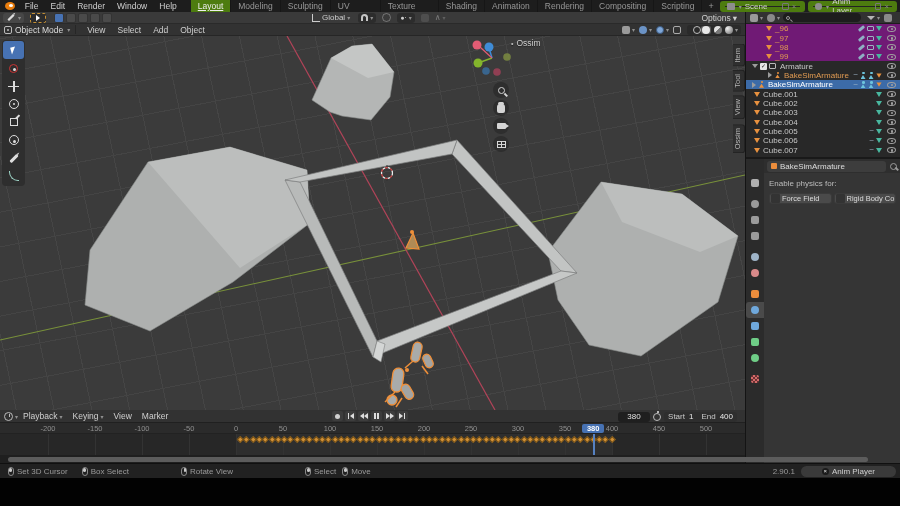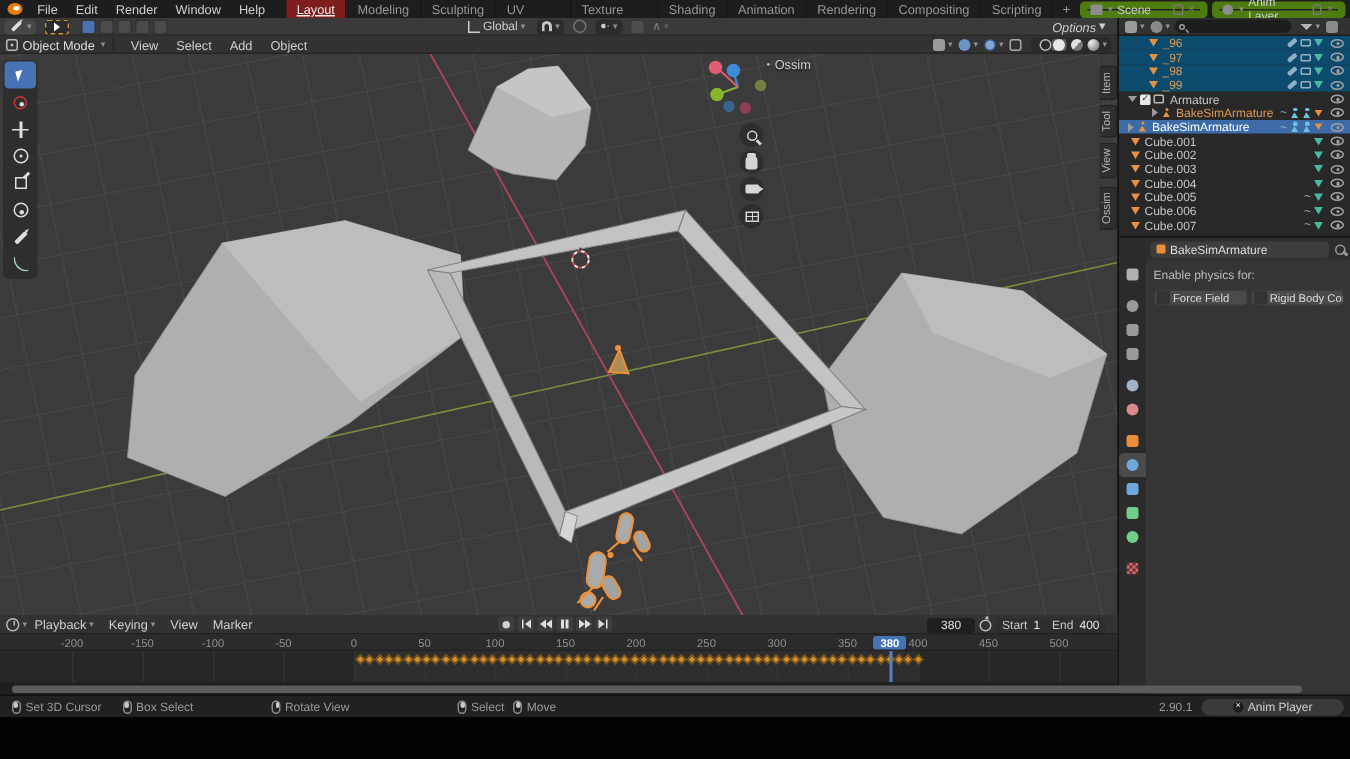--- a/index.html
+++ b/index.html
@@ -6,21 +6,21 @@
   *{box-sizing:border-box;font-family:"Liberation Sans","DejaVu Sans",sans-serif;}
   .app{position:relative;width:900px;height:506px;background:#000;overflow:hidden;font-size:9px;color:#c9c9c9;}
 
   
   .topbar{position:absolute;left:0;top:0;width:900px;height:12px;background:#1d1d1d;display:flex;align-items:center;}
   .blender-logo{width:10px;height:8px;border-radius:50%;background:#e87d0d;margin:0 4px 0 5px;position:relative;}
   .blender-logo::after{content:"";position:absolute;left:4px;top:2px;width:4px;height:3px;border-radius:50%;background:#fff;}
   .menu-item{padding:0 6px;color:#cfcfcf;font-size:8.5px;line-height:12px;cursor:default;}
   .ws-tabs{display:flex;margin-left:8px;height:12px;}
   .ws-tab{padding:0 7px;font-size:8.5px;line-height:12px;color:#979797;border-right:1px solid #161616;}
-  .ws-tab.active{background:#7f1d1d;color:#eee;text-decoration:underline;}
+  .ws-tab.active{background:#4d7c0f;color:#eee;text-decoration:underline;}
   .ws-plus{padding:0 6px;color:#9a9a9a;line-height:12px;}
   .top-right{margin-left:auto;display:flex;align-items:center;height:12px;}
   .selector{display:flex;align-items:center;background:#232323;border:5px solid #4d7c0f;border-radius:3px;height:11px;margin-right:3px;padding:0 2px;}
   .selector .sel-icon{width:8px;height:7px;background:#8d8d8d;border-radius:1px;margin-right:2px;}
   .selector .sel-label{font-size:8px;color:#d0d0d0;padding:0 3px;min-width:38px;}
   .selector .mini{width:7px;height:7px;color:#8a8a8a;font-size:7px;line-height:7px;text-align:center;margin-left:2px;}
   .chev{color:#8f8f8f;font-size:6px;margin-left:2px;}
 
   
   .row1{position:absolute;left:0;top:12px;width:745px;height:12px;background:#3a3a3a;border-bottom:1px solid #2a2a2a;display:flex;align-items:center;}
@@ -29,21 +29,21 @@
   .tool-active-btn{width:16px;height:10px;margin-left:6px;border:1px dashed #c79134;border-radius:2px;background:#2b2b2b;display:flex;align-items:center;justify-content:center;}
   .cursor-tri{width:0;height:0;border-left:4px solid #fff;border-top:3px solid transparent;border-bottom:3px solid transparent;}
   .mode-sq{width:10px;height:10px;background:#4a4a4a;border:1px solid #333;border-radius:2px;margin-left:2px;}
   .mode-sq.on{background:#4772b3;}
   .r1-mid{display:flex;align-items:center;margin-left:200px;}
   .glyph{color:#cdcdcd;font-size:8px;}
   .axis-ic{width:8px;height:8px;border-left:1px solid #ccc;border-bottom:1px solid #ccc;margin-right:2px;}
   .magnet{width:7px;height:7px;border:2px solid #c5c5c5;border-bottom:none;border-radius:4px 4px 0 0;}
   .dim{opacity:.45;}
   .options-pill{margin-left:auto;margin-right:8px;display:flex;align-items:center;}
-  .options-pill span{font-size:8.5px;color:#cfcfcf;font-style:italic;}
+  .options-pill span{font-size:8.5px;color:#cfcfcf;}
 
   
   .row2{position:absolute;left:0;top:24px;width:745px;height:12px;background:#323232;border-bottom:1px solid #262626;display:flex;align-items:center;}
   .mode-ic{width:8px;height:8px;border:1px solid #bbb;border-radius:2px;margin:0 3px 0 4px;position:relative;}
   .mode-ic::after{content:"";position:absolute;left:2px;top:2px;width:2px;height:2px;background:#bbb;border-radius:50%;}
   .hdr-label{font-size:8.5px;color:#dcdcdc;margin-right:2px;}
   .hdr-menu{font-size:8.5px;color:#cfcfcf;padding:0 6px;}
   .r2-right{margin-left:auto;display:flex;align-items:center;margin-right:4px;}
   .sph{width:8px;height:8px;border-radius:50%;margin-left:3px;}
   .sph.wire{border:1px solid #bdbdbd;background:transparent;}
@@ -101,21 +101,21 @@
   
   .right-col{position:absolute;left:745px;top:12px;width:155px;height:451px;background:#282828;border-left:1px solid #141414;}
   .outliner{position:absolute;left:0;top:0;width:155px;height:143px;background:#282828;overflow:hidden;}
   .outl-header{height:12px;background:#323232;border-bottom:1px solid #1d1d1d;display:flex;align-items:center;padding:0 2px;}
   .search{flex:0 0 78px;height:9px;background:#1d1d1d;border-radius:5px;margin-left:3px;display:flex;align-items:center;padding:0 3px;}
   .s-mag{width:4px;height:4px;border:1px solid #9a9a9a;border-radius:50%;position:relative;}
   .s-mag::after{content:"";position:absolute;left:3px;top:3.5px;width:2.5px;height:1px;background:#9a9a9a;transform:rotate(45deg);}
   .funnel{width:0;height:0;border-left:4px solid transparent;border-right:4px solid transparent;border-top:4px solid #b5b5b5;position:relative;margin-left:6px;}
   .outl-rows{position:relative;}
   .o-row{height:9.35px;display:flex;align-items:center;font-size:8px;color:#c6c6c6;position:relative;padding-right:2px;}
-  .o-row.sel{background:#0c4a6e;text-align:center;}
+  .o-row.sel{background:#701a75;text-align:center;}
   .o-row.active{background:#3c6ba8;color:#fff;}
   .o-name{margin-left:3px;white-space:nowrap;}
   .o-name.orange{color:#e09a52;}
   .o-name.white{color:#fff;}
   .o-right{margin-left:auto;display:flex;align-items:center;gap:2px;margin-right:3px;}
   .tri-d{width:0;height:0;border-left:3.5px solid transparent;border-right:3.5px solid transparent;border-top:5px solid #e8913f;}
   .tri-d.teal{border-top-color:#49b8a0;}
   .tri-d.small{transform:scale(.85);}
   .arm-ic{width:7px;height:7px;position:relative;}
   .arm-ic::before{content:"";position:absolute;left:2.5px;top:0;width:2px;height:2px;border-radius:50%;background:#e8913f;}

